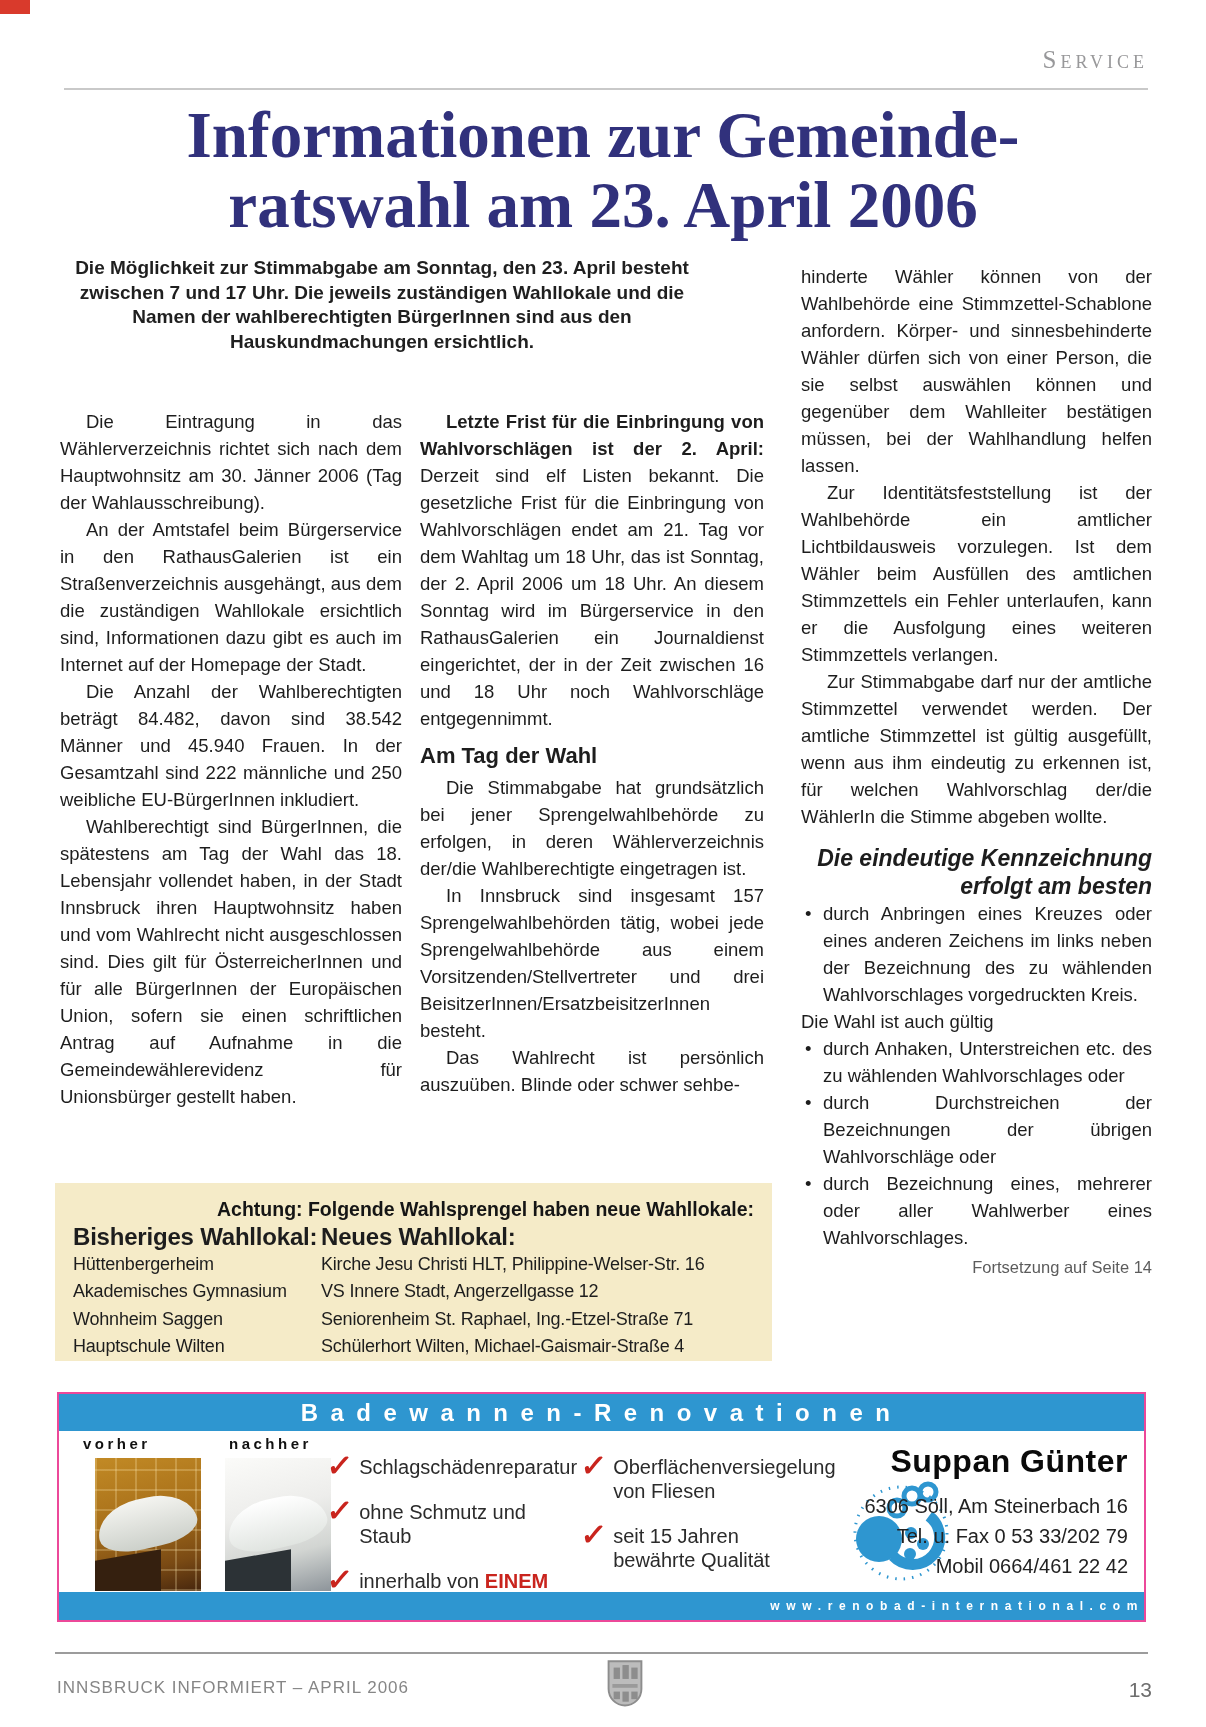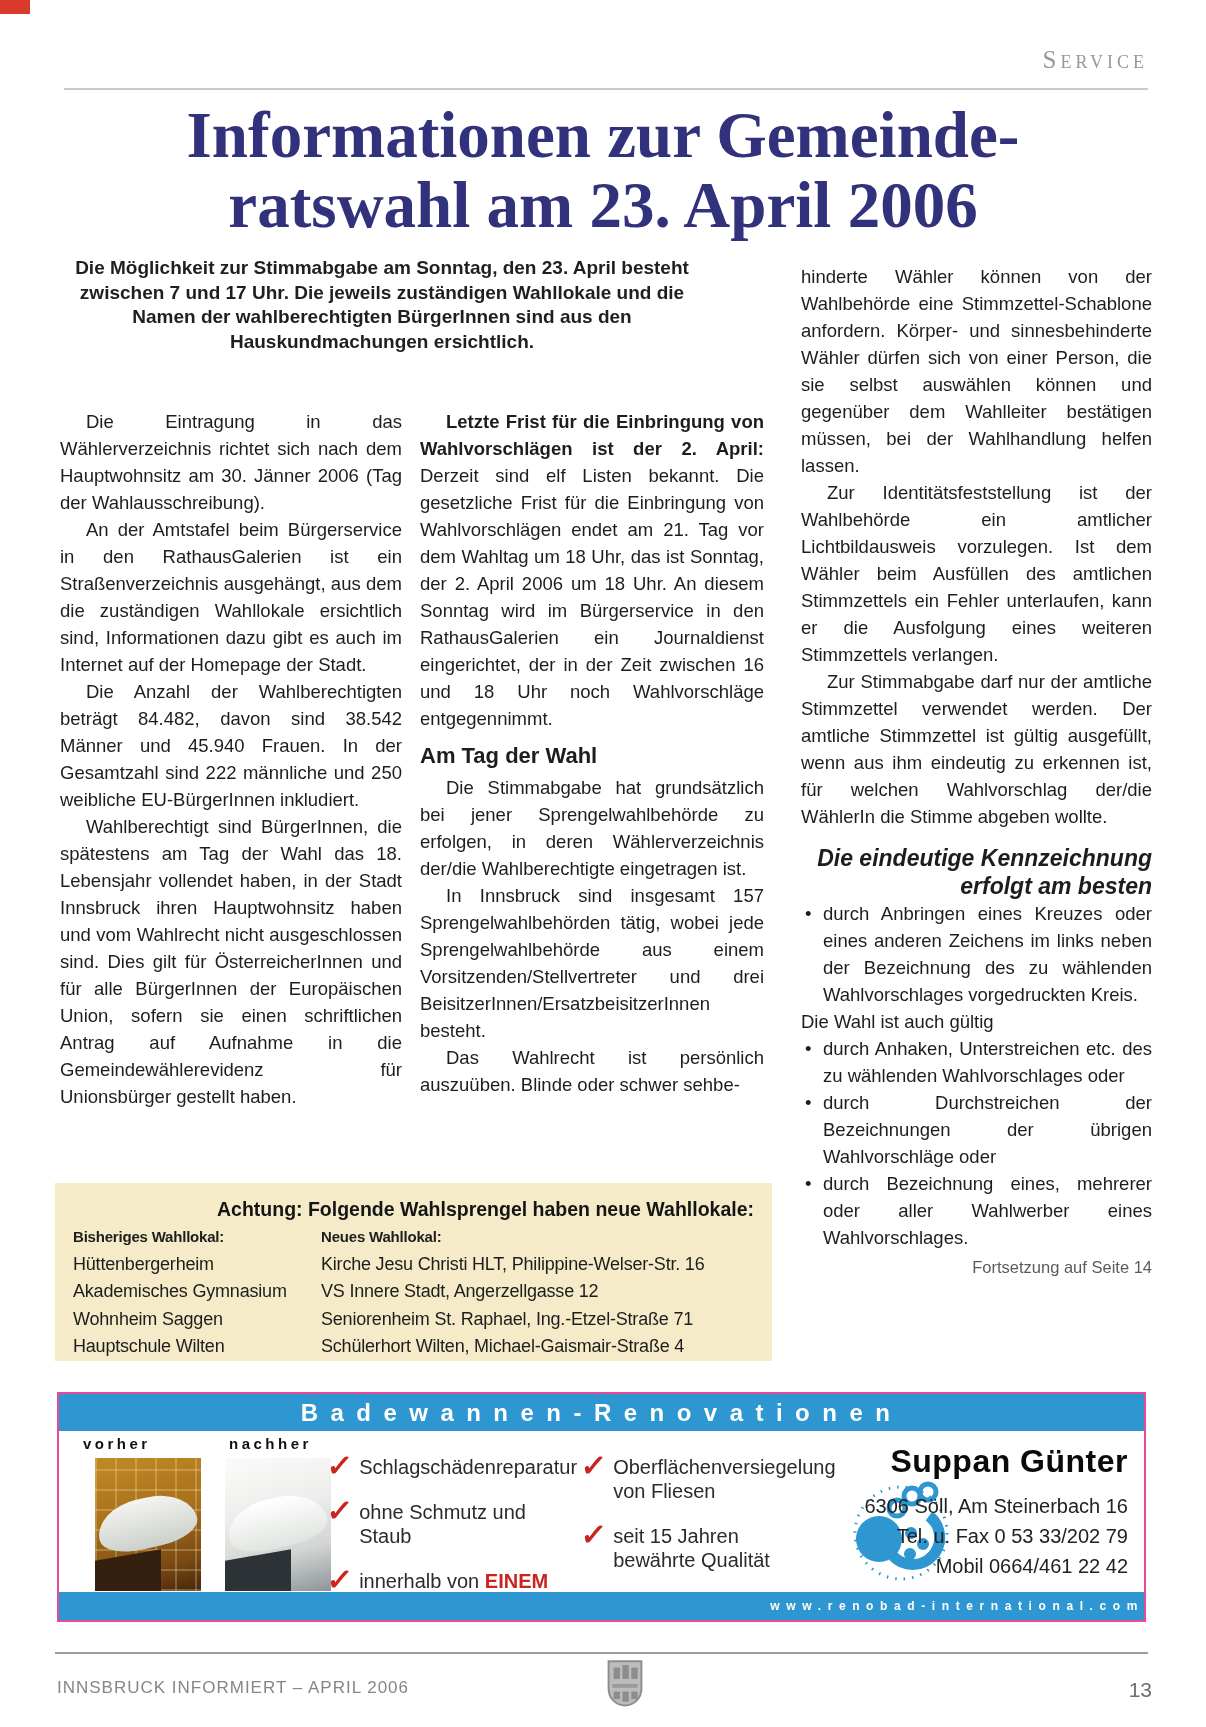--- a/index.html
+++ b/index.html
@@ -37,21 +37,21 @@
   .bullet .dot{position:absolute;left:4px;top:0;}
   .continuation{text-align:right;font-size:16.5px;color:#5c5c5c;margin-top:3px;}
 
   
   .notice{position:absolute;left:55px;top:1183px;width:717px;height:178px;background:#f5ebc8;
           box-sizing:border-box;padding:12px 18px 0 18px;}
   .notice-heading{font-weight:bold;font-size:19.5px;line-height:28px;color:#151515;text-align:right;}
   .notice-table{width:100%;border-collapse:collapse;}
   .notice-table td{font-size:18px;line-height:27.5px;padding:0;vertical-align:top;letter-spacing:-0.2px;}
   .notice-table td.c1{width:248px;}
-  .notice-table tr.head td{font-weight:bold;font-size:15px;}
+  .notice-table tr.head td{font-weight:bold;font-size:24px;}
 
   
   .ad{position:absolute;left:57px;top:1392px;width:1089px;height:230px;background:#fff;
       border:2px solid #ec4899;box-sizing:border-box;}
   .ad-bar-top{position:absolute;left:0;top:0;right:0;height:37px;background:#2e96d0;
               color:#fff;font-weight:bold;font-size:24px;line-height:37px;text-align:center;
               letter-spacing:0.52em;white-space:nowrap;}
   .ad-content{position:absolute;left:0;top:37px;right:0;bottom:28px;}
   .photo-label{position:absolute;font-weight:bold;font-size:15px;letter-spacing:3.5px;color:#111;}
   #lbl-before{left:24px;top:4px;}

